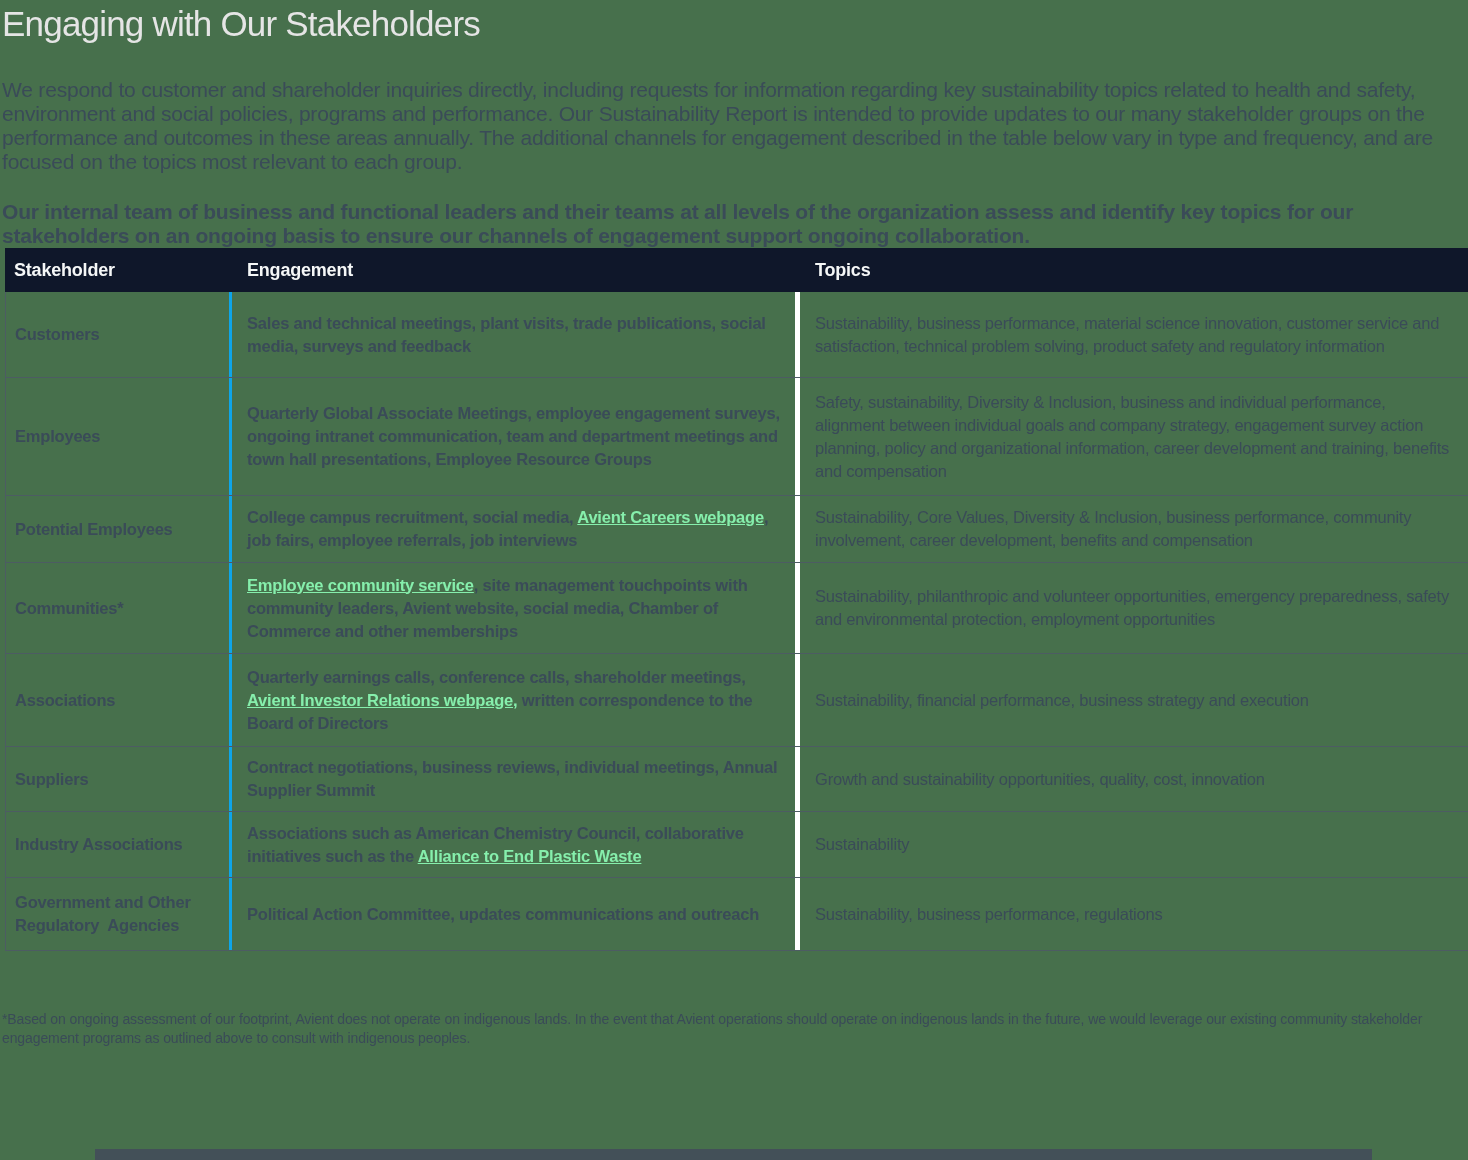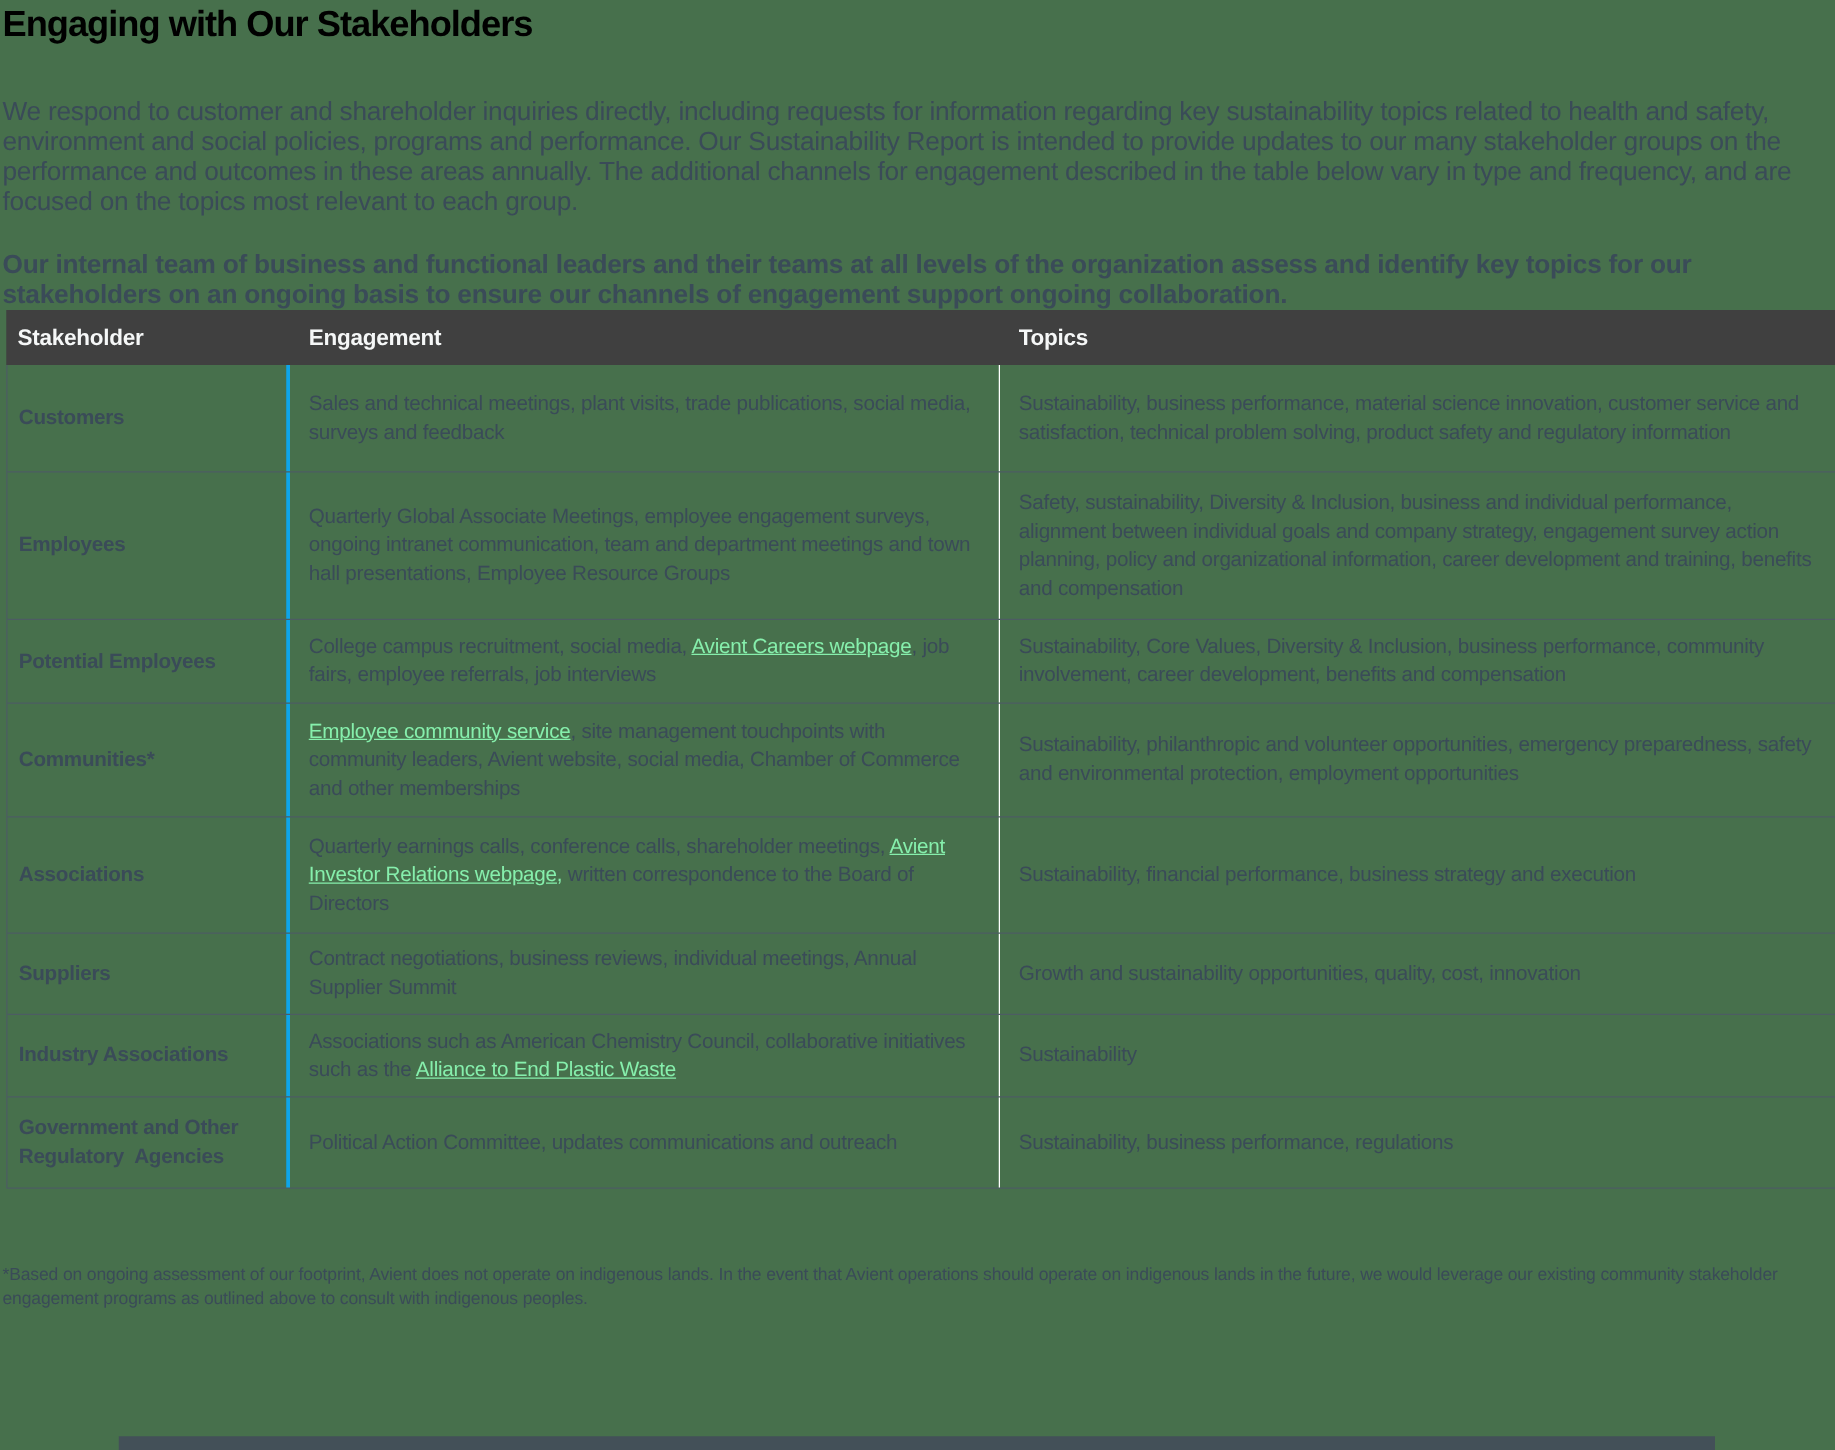--- a/index.html
+++ b/index.html
@@ -5,35 +5,35 @@
   * { margin:0; padding:0; box-sizing:border-box; }
   html,body { width:1468px; height:1160px; }
   .page {
     position:relative; width:1468px; height:1160px;
     background:#47704C; overflow:hidden;
     font-family:"Liberation Sans","DejaVu Sans",sans-serif;
     color:#3A4B58;
   }
   .title {
     position:absolute; left:2px; top:4px;
-    font-size:29px; font-weight:bold; letter-spacing:-0.8px;
-    color:#000000;
+    font-size:35px; font-weight:normal; letter-spacing:-0.8px;
+    color:#e5e5e5;
   }
   .intro {
     position:absolute; left:2px; top:78px; width:1462px;
     font-size:21px; line-height:24px; letter-spacing:-0.2px;
   }
   .intro p + p { margin-top:26px;font-weight:bold; }
   .table {
     position:absolute; left:5px; top:248px; width:1463px;
     font-size:16.5px; line-height:23px; letter-spacing:-0.2px;
   }
   .thead {
     display:grid; grid-template-columns:227px 568px 1fr;
-    background:#404040; height:44px; align-items:center;
+    background:#0f172a; height:44px; align-items:center;
     color:#F5F7F7; font-weight:bold; font-size:18px;
   }
   .thead .hcell { padding-left:15px; }
   .thead .hcell:first-child { padding-left:9px; }
   .tbody { border-left:1px solid #4D5C63; }
   .trow {
     display:grid; grid-template-columns:226px 568px 1fr;
     border-bottom:1px solid #4D5C63;
   }
   .trow:nth-child(1){ min-height:86px; }
@@ -44,21 +44,21 @@
   .trow:nth-child(6){ min-height:65px; }
   .trow:nth-child(7){ min-height:66px; }
   .trow:nth-child(8){ min-height:73px; }
   .cell {
     display:flex; align-items:center; padding:9px 15px;
   }
   .cell.c-stakeholder {
     font-weight:bold; padding-left:9px; border-right:3px solid #0ea5e9;
     white-space:pre-wrap;
   }
-  .cell.c-engagement { border-right:1px solid #ffffff; }
+  .cell.c-engagement { border-right:5px solid #ffffff;font-weight:bold; }
   .cell-inner { display:block; }
   .link { color:#86efac; text-decoration:underline; cursor:pointer; }
   .footnote {
     position:absolute; left:2px; top:1010px; width:1458px;
     font-size:14px; line-height:19px; letter-spacing:-0.1px;
   }
   .bottom-bar {
     position:absolute; left:95px; bottom:0; width:1277px; height:11px;
     background:#435058;
   }

